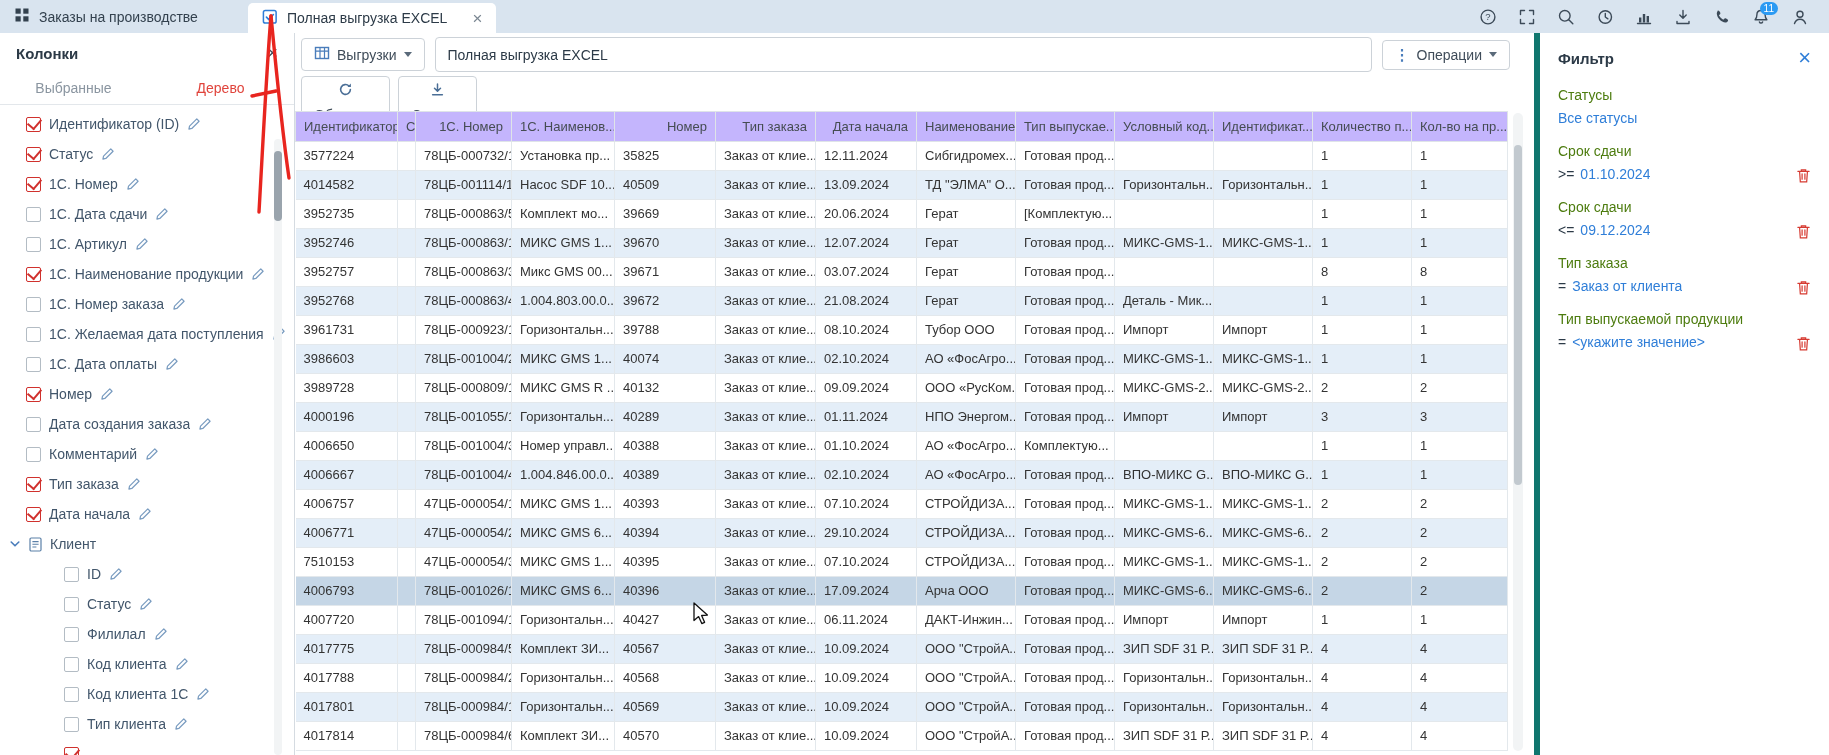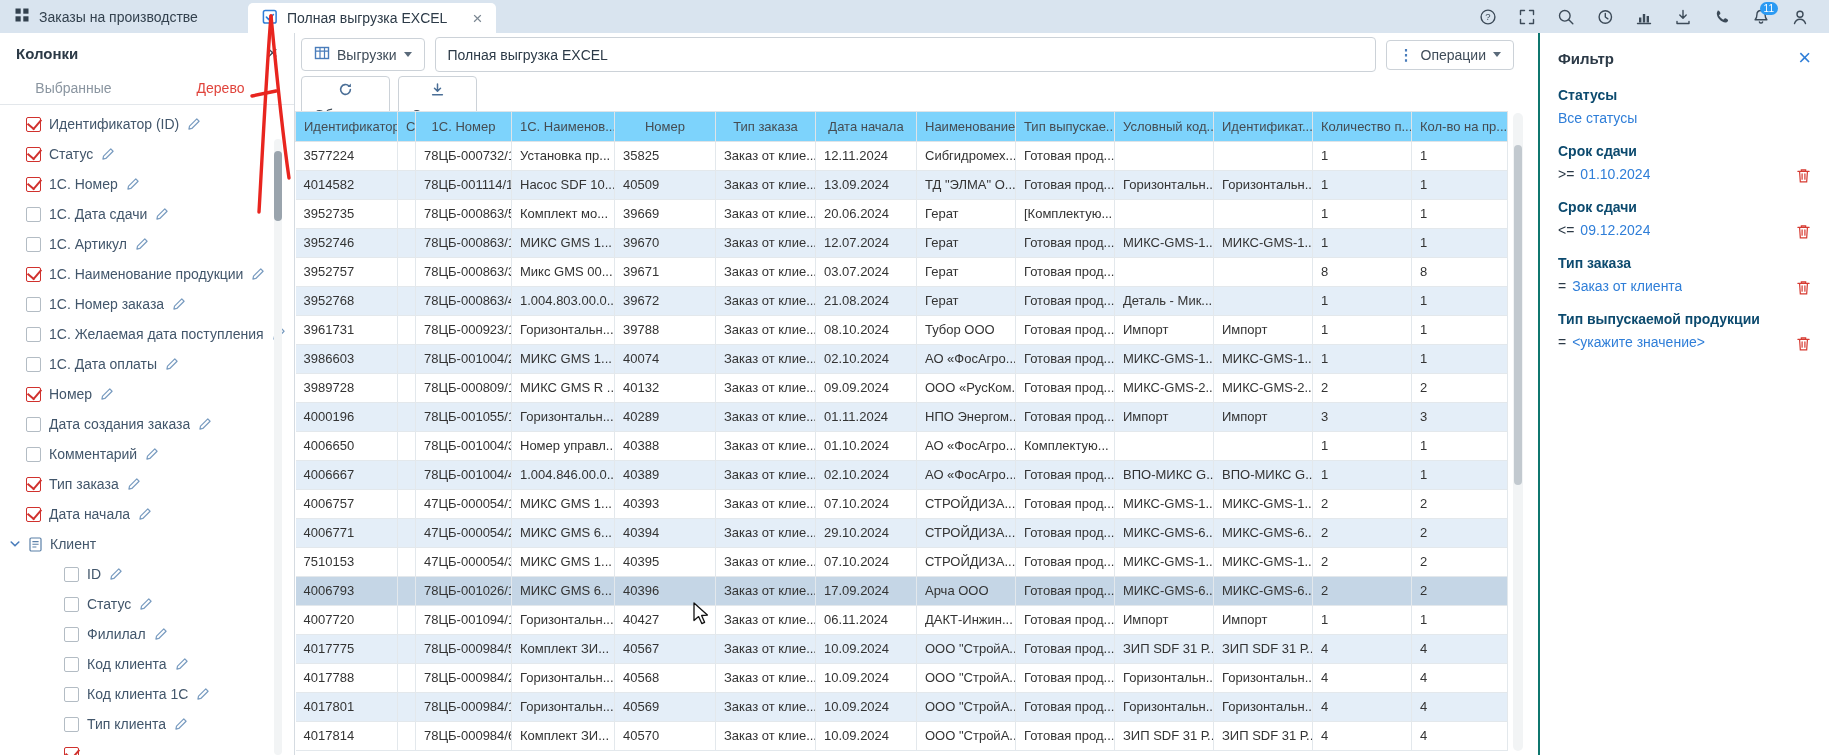--- a/index.html
+++ b/index.html
@@ -31,44 +31,44 @@
   .col-item.group { padding-left:9px; }
   .col-item .lbl { overflow:hidden; }
   .col-item .edit { display:flex; flex:0 0 auto; }
   .cb { width:15px; height:15px; flex:0 0 15px; border:1.5px solid #b3bcc4; border-radius:2px; background:#fff; position:relative; }
   .cb.checked { border-color:#d0312d; }
   .cb.checked::after { content:""; position:absolute; left:3px; top:-2px; width:7px; height:11px; border-right:2px solid #d0312d; border-bottom:2px solid #d0312d; transform:rotate(40deg); }
   .sb-scroll { position:absolute; top:106px; bottom:0; right:12px; width:8px; background:#f2f4f5; border-radius:4px; }
   .sb-thumb { position:absolute; top:12px; left:0; width:8px; height:70px; background:#9aa4ad; border-radius:4px; }
 
   
-  .main { flex:1; display:flex; flex-direction:column; background:#fff; border-right:2px solid #0f766e; position:relative; }
+  .main { flex:1; display:flex; flex-direction:column; background:#fff; border-right:6px solid #0f766e; position:relative; }
   .toolbar1 { height:43px; display:flex; align-items:center; gap:10px; padding:0 24px 0 6px; }
   .btn { display:inline-flex; align-items:center; gap:7px; border:1px solid #ccd2d8; border-radius:4px; background:#fff; padding:6px 12px; font-size:14px; color:#3f4c59; white-space:nowrap; }
   .name-input { flex:1; height:35px; border:1px solid #ccd2d8; border-radius:4px; padding:0 12px; font-size:14px; color:#2c3a47; font-family:"Liberation Sans",sans-serif; outline:none; }
   .caret { width:0; height:0; border-left:4px solid transparent; border-right:4px solid transparent; border-top:5px solid #5a6a7a; }
   .dots { color:#4a7dbb; font-weight:bold; font-size:15px; line-height:1; }
   .toolbar2 { height:35px; display:flex; gap:8px; padding:0 8px 6px 6px; align-items:flex-start; }
   .toolbar2 .btn { padding:5px 12px;flex-direction:column; }
 
   .table-wrap { position:relative; flex:1; overflow:hidden; }
   table { border-collapse:collapse; table-layout:fixed; width:1212px; font-size:13px; color:#333; }
-  th { background:#7dd3fc; font-weight:normal; color:#454c52; text-align:center; padding:7px 8px; border:1px solid #dfe4e8; white-space:nowrap; overflow:hidden; }
+  th { background:#c4b5fd; font-weight:normal; color:#454c52; text-align:right; padding:7px 8px; border:1px solid #dfe4e8; white-space:nowrap; overflow:hidden; }
   td { padding:6px 8px; line-height:16px; border-right:1px solid #e3e8ec; border-bottom:1px solid #e3e8ec; white-space:nowrap; overflow:hidden; background:#fff; }
   tr.alt td { background:#e4eef8; }
   tr.selected td { background:#c5d6e6; }
   .vscroll { position:absolute; left:1218px; top:2px; bottom:4px; width:10px; background:#f2f4f5; border-radius:5px; }
   .vscroll .thumb { position:absolute; left:1px; right:1px; top:32px; height:340px; background:#c2c9cf; border-radius:5px; }
 
   
   .filter { width:289px; background:#fff; padding:14px 18px 0 18px; position:relative; }
   .filter-header { display:flex; justify-content:space-between; align-items:center; font-size:15px; font-weight:bold; color:#2c3a47; margin-bottom:18px; }
   .filter-close { color:#2f7ed8; font-size:22px; font-weight:normal; line-height:1; }
   .f-section { margin-bottom:17px; position:relative; padding-right:26px; }
-  .f-name { font-size:14px; font-weight:bold; color:#0c4a6e; margin-bottom:7px; }
+  .f-name { font-size:14px; font-weight:normal; color:#4d7c0f; margin-bottom:7px; }
   .f-value { font-size:14px; display:flex; gap:6px; align-items:center; white-space:nowrap; }
   .f-op { color:#2c3a47; }
   .f-link { color:#2f7ed8; text-decoration:none; overflow:hidden; }
   .f-trash { position:absolute; right:0; top:24px; display:flex; }
 
   
   .annotation { position:absolute; left:240px; top:0; width:90px; height:240px; z-index:50; pointer-events:none; }
   .cursor { position:absolute; left:692px; top:602px; z-index:60; pointer-events:none; }
 </style>
 </head>

